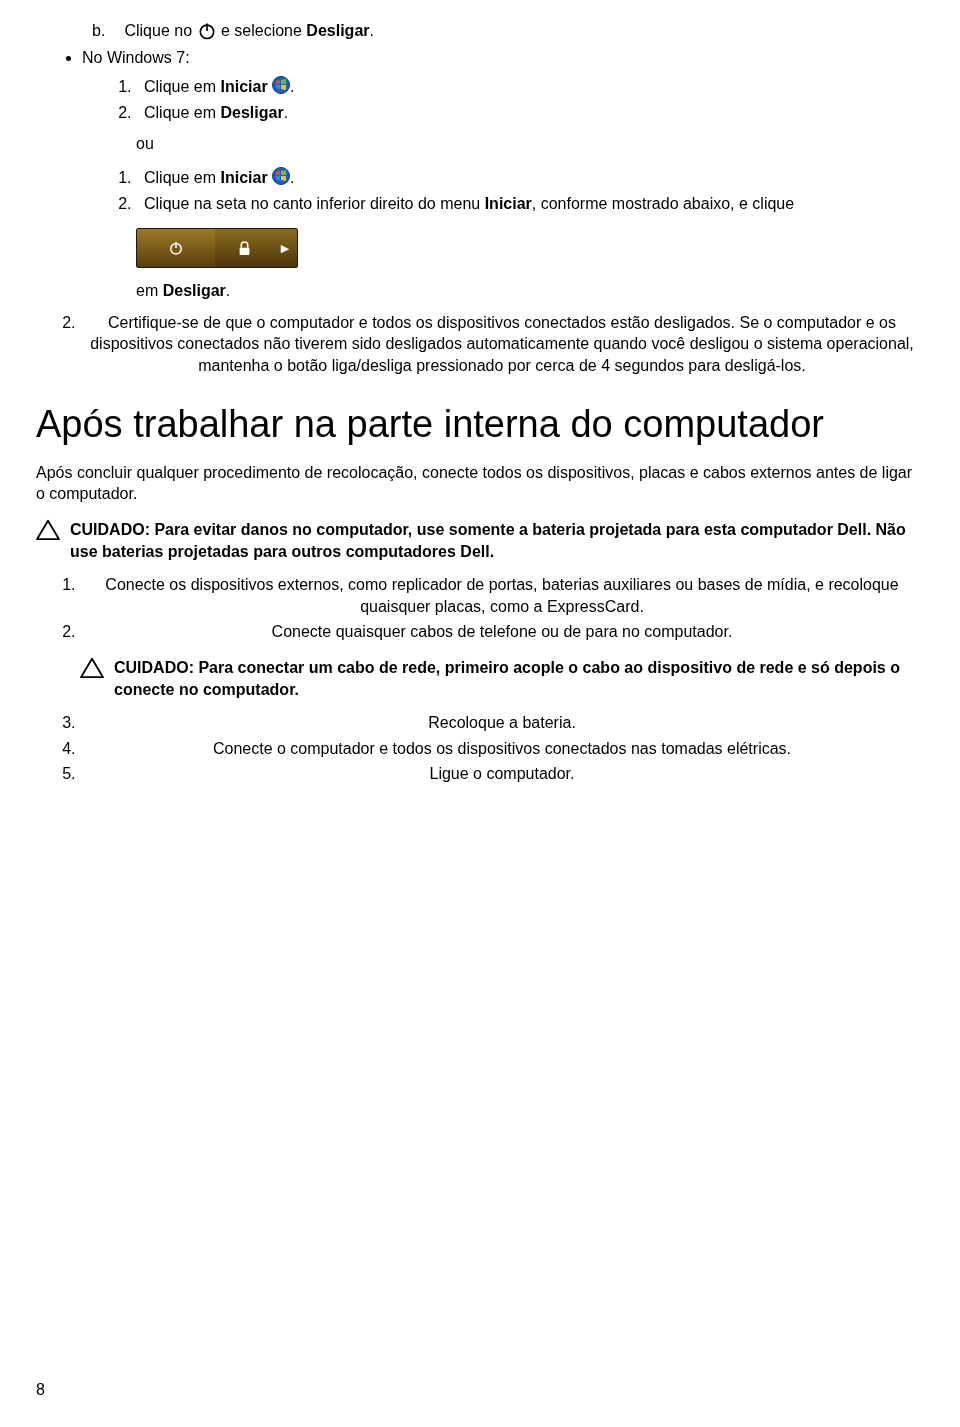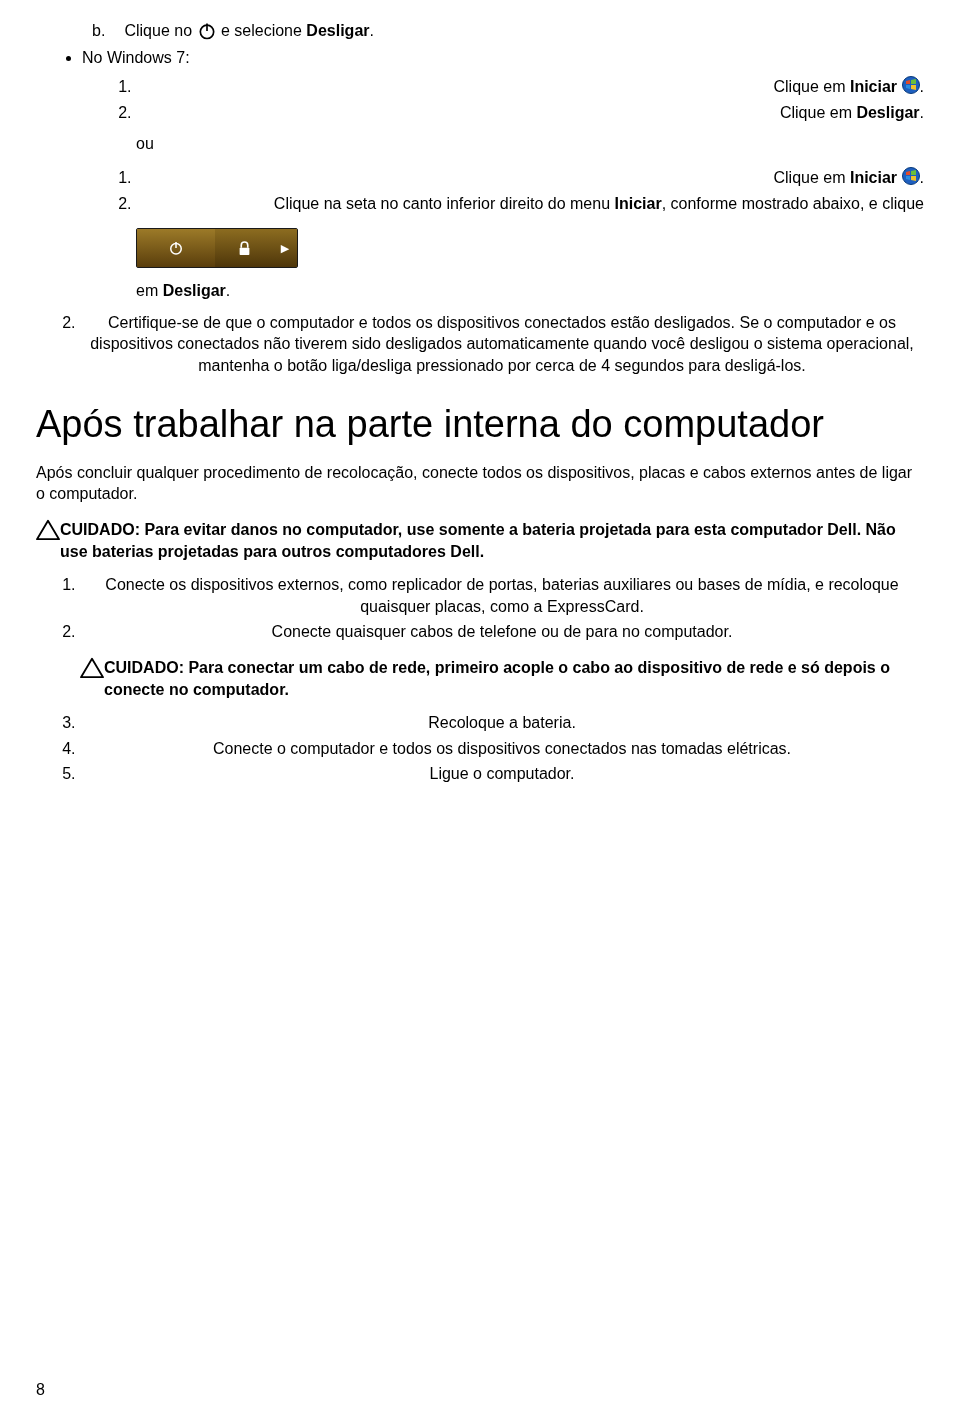--- a/index.html
+++ b/index.html
@@ -26,21 +26,20 @@
     margin-bottom: 4px;
   }
   .letter-item .marker {
     display: inline-block;
     width: 28px;
   }
   .num-list {
     list-style: decimal;
     padding-left: 36px;
     margin: 8px 0 8px 64px;
-    text-align: right;
   }
   .num-list > li { padding-left: 8px; margin: 2px 0; }
   .num-list-outer {
     list-style: decimal;
     padding-left: 36px;
     margin: 10px 0 14px 0;
   }
   .num-list-outer > li { padding-left: 8px; margin: 4px 8px; text-align: center; }
   .or-word { margin: 10px 0 12px 100px; }
   .inline-icon {
@@ -78,20 +77,21 @@
     color:#fff; font-size:11px;
   }
   .em-desligar { margin-left:100px; margin-top:6px; }
   h2.section {
     font-size: 38px;
     font-weight: 400;
     margin: 22px 0 12px 0;
   }
   .caution-box {
     display: flex;
+    gap: 10px;
     margin: 14px 0 12px 0;
   }
   .caution-box.inner {
     margin-left: 44px;
   }
   .caution-icon svg { width: 24px; height: 22px; }
   .caution-text { font-weight: 700; flex:1; }
   .page-num {
     position: fixed;
     bottom: 26px;

